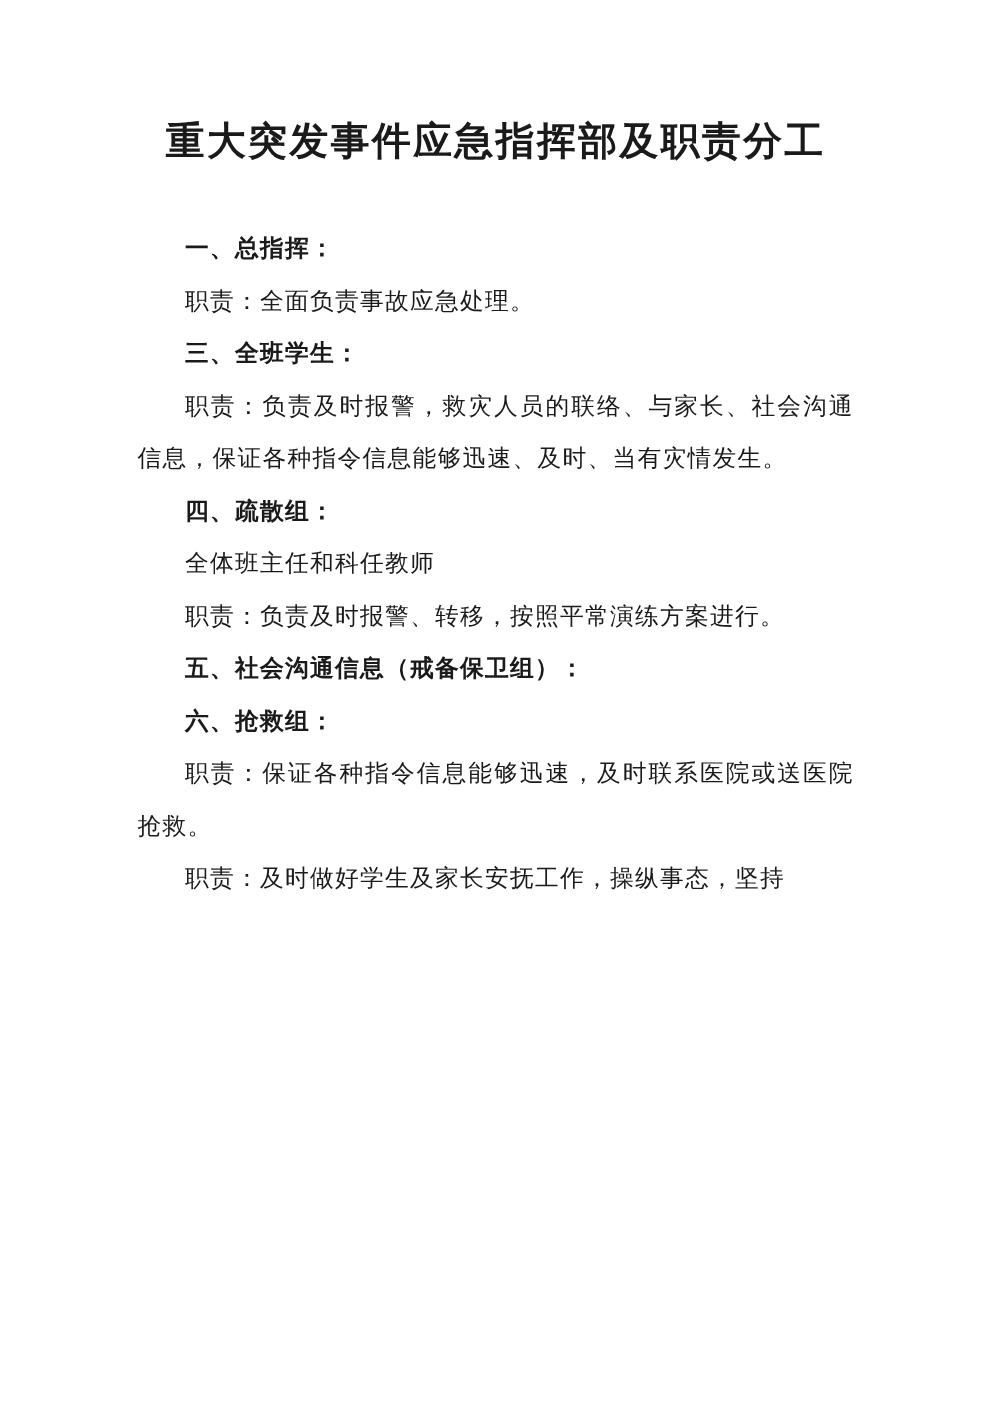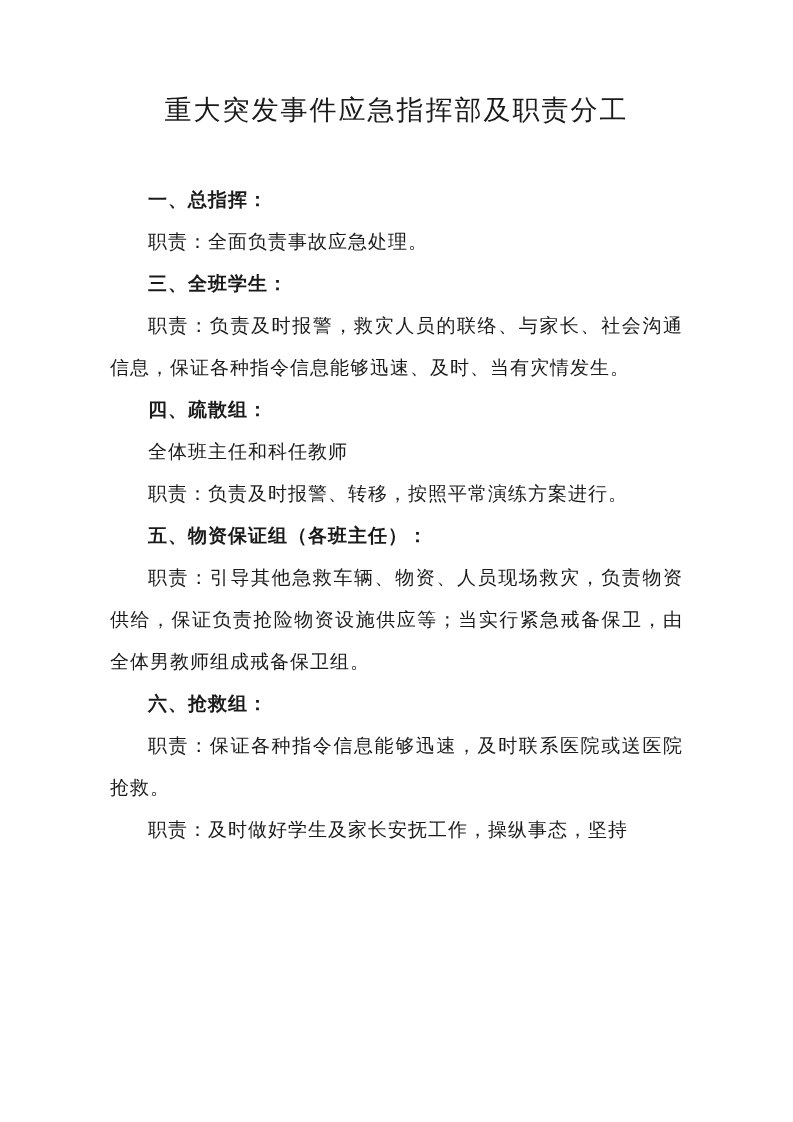--- a/index.html
+++ b/index.html
@@ -15,22 +15,22 @@
     overflow: hidden;
     font-family: "Liberation Serif", serif;
     color: #1a1a1a;
   }
   .doc-title {
     position: absolute;
     top: 92px;
     left: 0;
     width: 100%;
     text-align: center;
-    font-size: 27px;
-    font-weight: normal;
+    font-size: 31px;
+    font-weight: bold;
     letter-spacing: 2px;
     white-space: nowrap;
   }
   .doc-content {
     position: absolute;
     left: 110px;
     top: 179px;
     width: 573px;
     font-size: 19px;
     line-height: 42px;
@@ -52,19 +52,18 @@
 <div class="page">
   <div class="doc-title">重大突发事件应急指挥部及职责分工</div>
   <div class="doc-content">
       <p class="para heading">一、总指挥：</p>
       <p class="para">职责：全面负责事故应急处理。</p>
       <p class="para heading">三、全班学生：</p>
       <p class="para">职责：负责及时报警，救灾人员的联络、与家长、社会沟通信息，保证各种指令信息能够迅速、及时、当有灾情发生。</p>
       <p class="para heading">四、疏散组：</p>
       <p class="para">全体班主任和科任教师</p>
       <p class="para">职责：负责及时报警、转移，按照平常演练方案进行。</p>
-      <p class="para heading">五、物资保证组（各班主任）：</p>
-      <p class="para">职责：引导其他急救车辆、物资、人员现场救灾，负责物资供给，保证负责抢险物资设施供应等；当实行紧急戒备保卫，由全体男教师组成戒备保卫组。</p>
+      <p class="para heading">五、社会沟通信息（戒备保卫组）：</p>
       <p class="para heading">六、抢救组：</p>
       <p class="para">职责：保证各种指令信息能够迅速，及时联系医院或送医院抢救。</p>
       <p class="para">职责：及时做好学生及家长安抚工作，操纵事态，坚持</p>
     </div>
 </div>
 
 </body></html>

